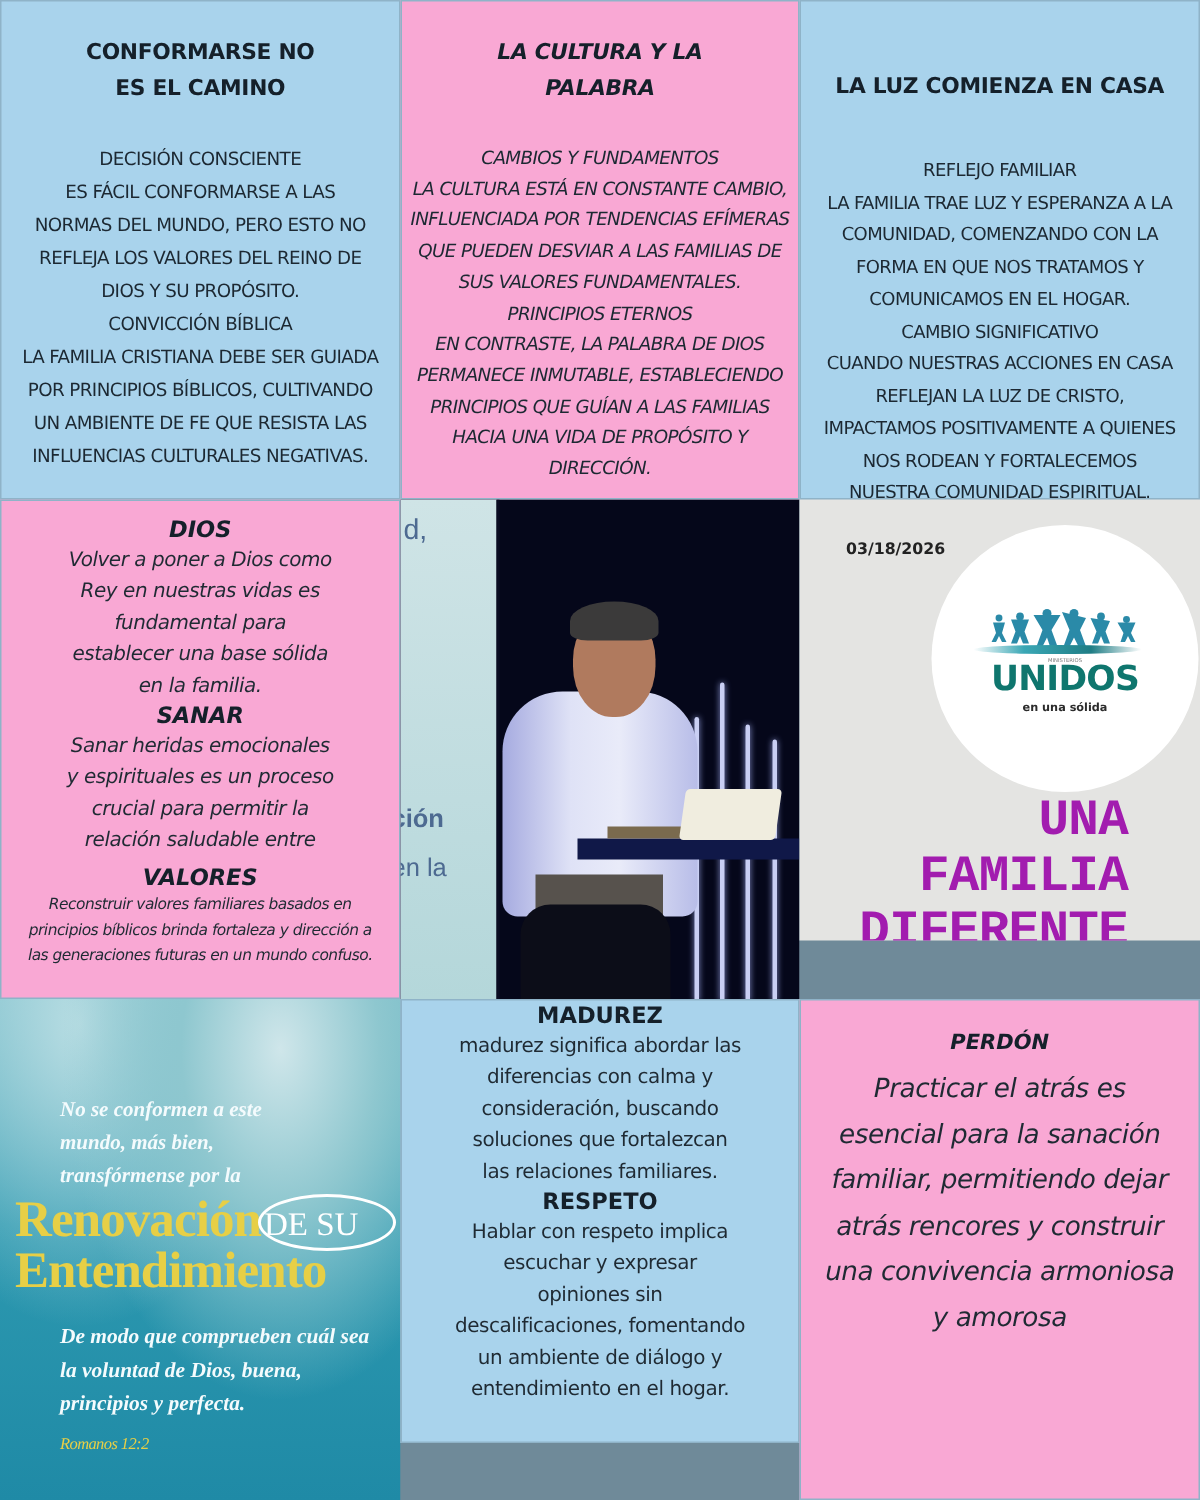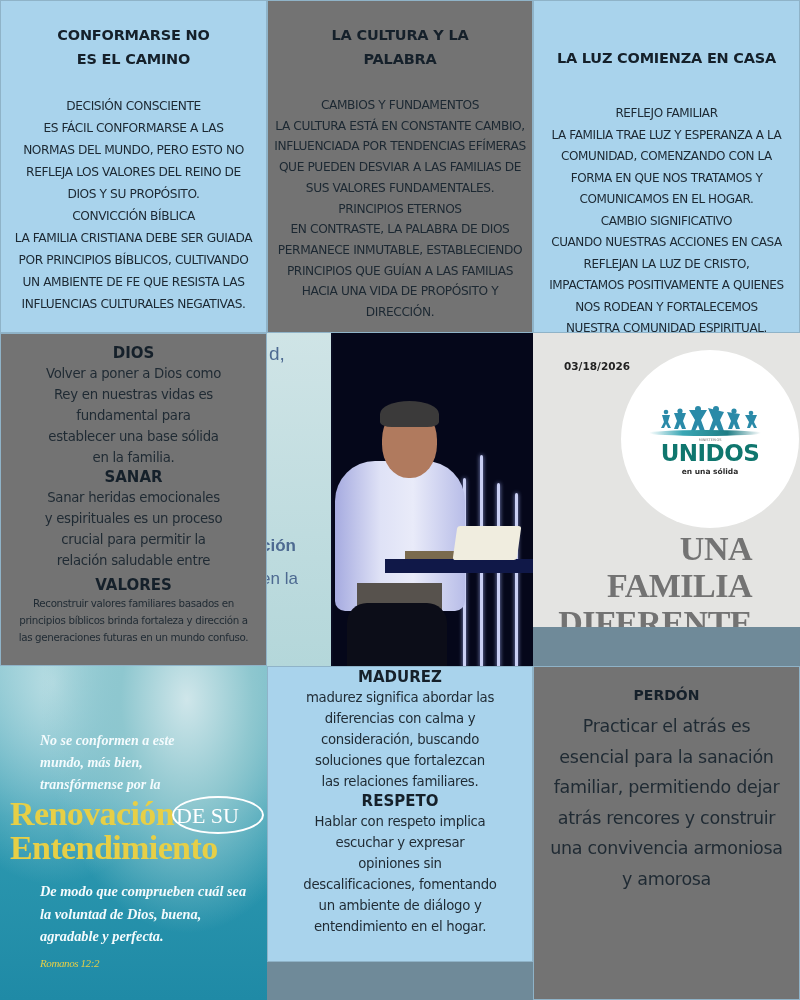--- a/index.html
+++ b/index.html
@@ -3,21 +3,21 @@
 <meta charset="utf-8">
 <style>
   * { box-sizing: border-box; margin: 0; padding: 0; }
   html, body { width: 800px; height: 1000px; overflow: hidden; background: #6f8a99; }
   body { font-family: "Liberation Sans", sans-serif; color: #1f2a33; }
   .grid {
     position: relative; width: 800px; height: 1000px;
   }
   .cell { position: absolute; overflow: hidden; }
   .c-blue { background: #a9d3ec; }
-  .c-pale { background: #737373; }
+  .c-pale { background: #f9a8d4; font-style: italic; }
   .c-grey { background: #e4e4e2; }
   .c-blue, .c-pale { border: 1px solid #8fb3c8; }
 
   
   #c11 { left: 0; top: 0; width: 267px; height: 333px; }
   #c12 { left: 267px; top: 0; width: 266px; height: 333px; }
   #c13 { left: 533px; top: 0; width: 267px; height: 333px; }
   
   #c21 { left: 0; top: 333px; width: 267px; height: 333px; }
   #c22 { left: 267px; top: 333px; width: 266px; height: 333px; }
@@ -77,21 +77,21 @@
   .bible { position: absolute; left: 138px; top: 218px; width: 58px; height: 8px; background: #7a6a4e; }
 
   
   .date { position: absolute; left: 31px; top: 27px; font-family: "DejaVu Sans", sans-serif; font-weight: bold; font-size: 10.5px; color: #222; }
   .logo-circle { position: absolute; left: 88px; top: 17px; width: 178px; height: 178px; border-radius: 50%; background: #ffffff; }
   .logo-figs { position: absolute; left: 37px; top: 56px; width: 104px; height: 26px; }
   .logo-swoosh { position: absolute; left: 28px; top: 80px; width: 112px; height: 6px; border-radius: 50%; background: linear-gradient(90deg, transparent, #3aa7b5 30%, #1f7d85 70%, transparent); }
   .logo-mini { position: absolute; left: 0; width: 100%; top: 88px; text-align: center; font-size: 3.5px; color: #777; font-family: "DejaVu Sans", sans-serif; }
   .logo-name { position: absolute; left: 0; width: 100%; top: 90px; text-align: center; font-family: "DejaVu Sans", sans-serif; font-weight: bold; font-size: 23px; color: #0f766e; letter-spacing: -0.5px; }
   .logo-sub { position: absolute; left: 0; width: 100%; top: 117px; text-align: center; font-family: "DejaVu Sans", sans-serif; font-weight: bold; font-size: 7.5px; color: #2c2c2c; }
-  .big-title { position: absolute; right: 48px; top: 197px; text-align: right; font-family: Liberation Serif, serif; font-weight: bold; font-size: 34px; line-height: 37px; color: #737373; letter-spacing: -0.5px; }
+  .big-title { position: absolute; right: 48px; top: 197px; text-align: right; font-family: Liberation Mono, monospace; font-weight: bold; font-size: 34px; line-height: 37px; color: #a21caf; letter-spacing: -0.5px; }
 
   
   .verse {
     position: absolute; inset: 0;
     background: radial-gradient(ellipse at 70% 10%, #cfe6ea 0%, #8ec7cf 25%, transparent 55%),
                 radial-gradient(ellipse at 20% 5%, #b8dde3 0%, transparent 45%),
                 linear-gradient(180deg, #6ab6c4 0%, #2d99b0 45%, #1f8aa6 100%);
   }
   .verse-intro, .verse-outro {
     position: absolute; left: 40px; font-family: "Liberation Serif", serif; font-style: italic; font-weight: bold;
@@ -259,21 +259,21 @@
         <div>mundo, más bien,</div>
         <div>transfórmense por la</div>
       </div>
       <div class="verse-big l1">Renovación</div>
       <div class="desu-oval"></div>
       <div class="desu">DE SU</div>
       <div class="verse-big l2">Entendimiento</div>
       <div class="verse-outro">
         <div>De modo que comprueben cuál sea</div>
         <div>la voluntad de Dios, buena,</div>
-        <div>agradable y perfecta.</div>
+        <div>principios y perfecta.</div>
       </div>
       <div class="verse-ref">Romanos 12:2</div>
     </div>
   </div>
 
   <div class="cell c-blue" id="c32">
     <div class="wrap">
       <div class="sec-head">MADUREZ</div>
       <div class="sec-body">
         <div>madurez significa abordar las</div>

